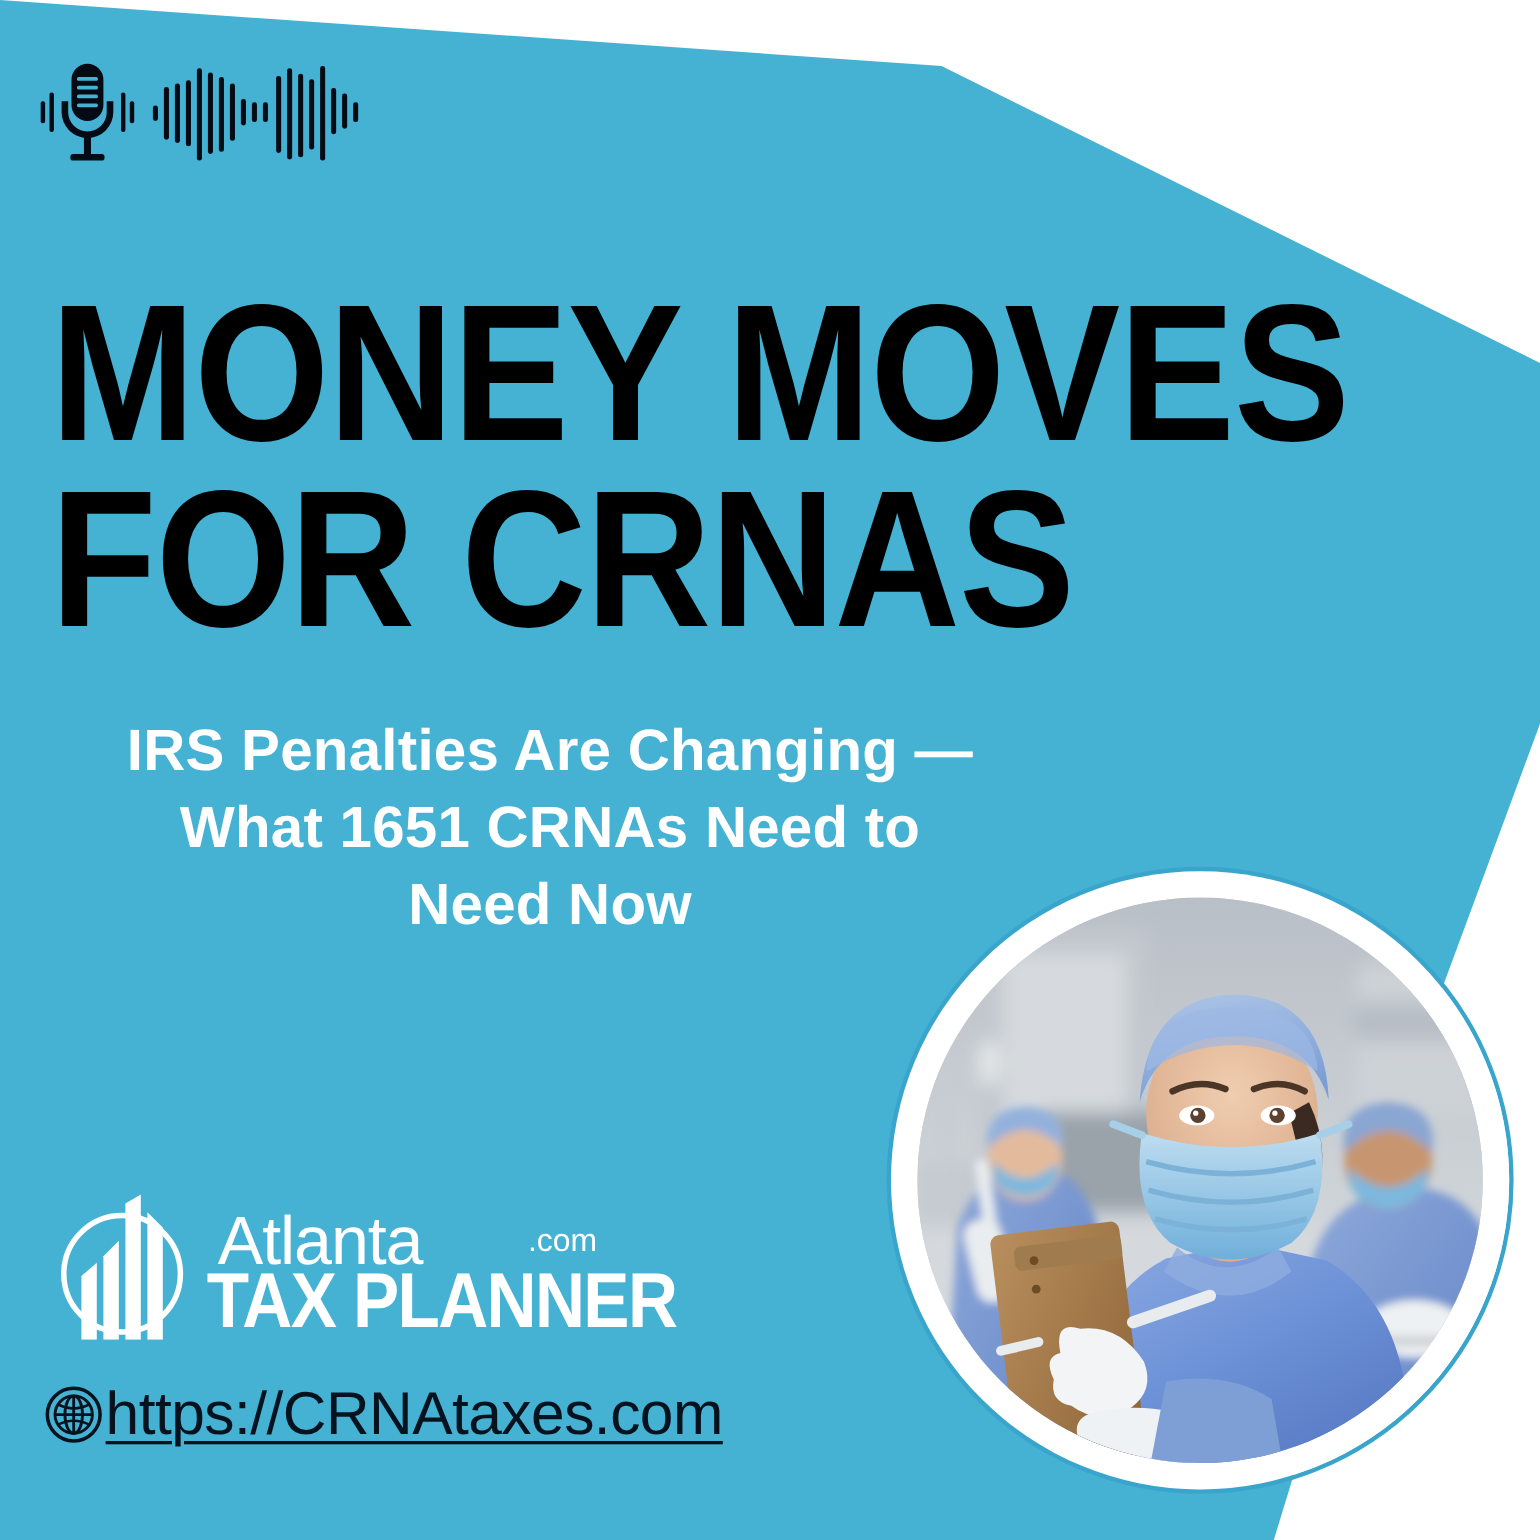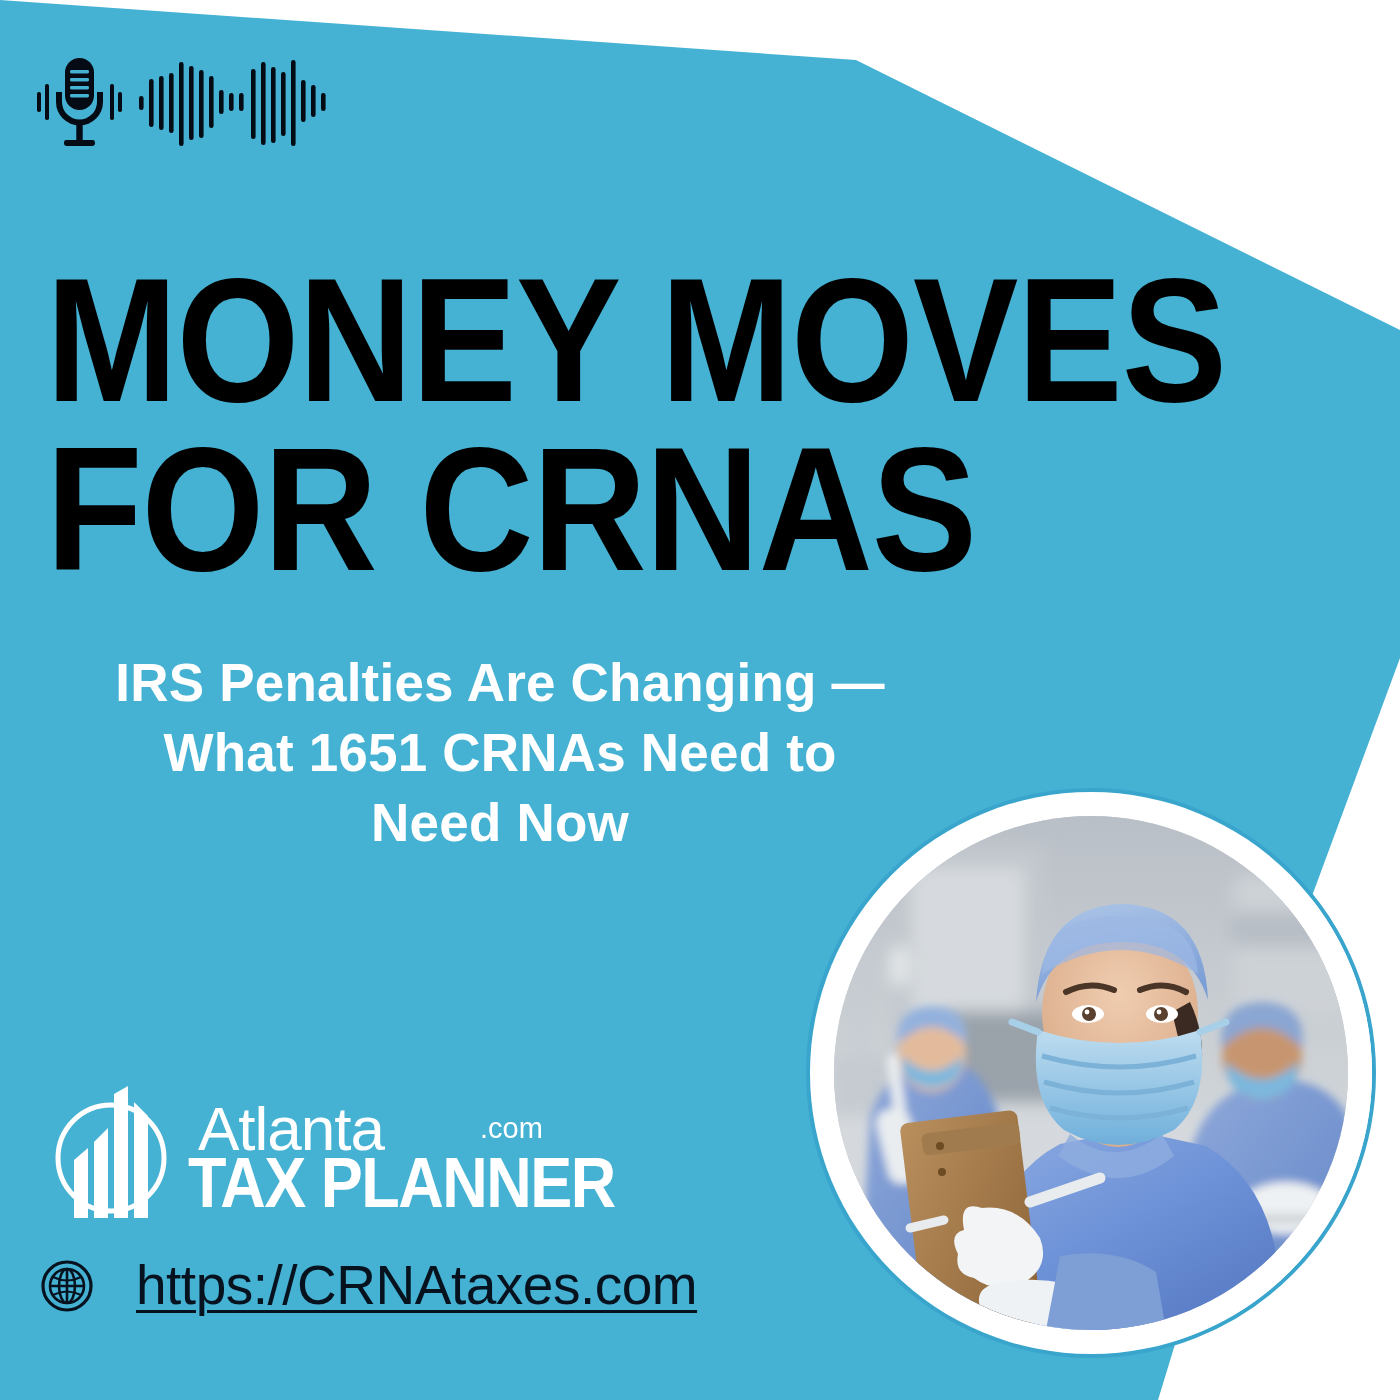--- a/index.html
+++ b/index.html
@@ -137,21 +137,20 @@
   .url-text {
     color: #06131f;
     font-size: 55px;
     font-weight: 400;
     letter-spacing: -0.5px;
     text-decoration: underline;
     text-underline-offset: 6px;
     text-decoration-thickness: 3px;
     line-height: 1;
     white-space: nowrap;
-    margin-left: 40px;
   }
 
   
   .photo-wrap {
     position: absolute;
     left: 806px;
     top: 788px;
     width: 570px;
     height: 570px;
   }

